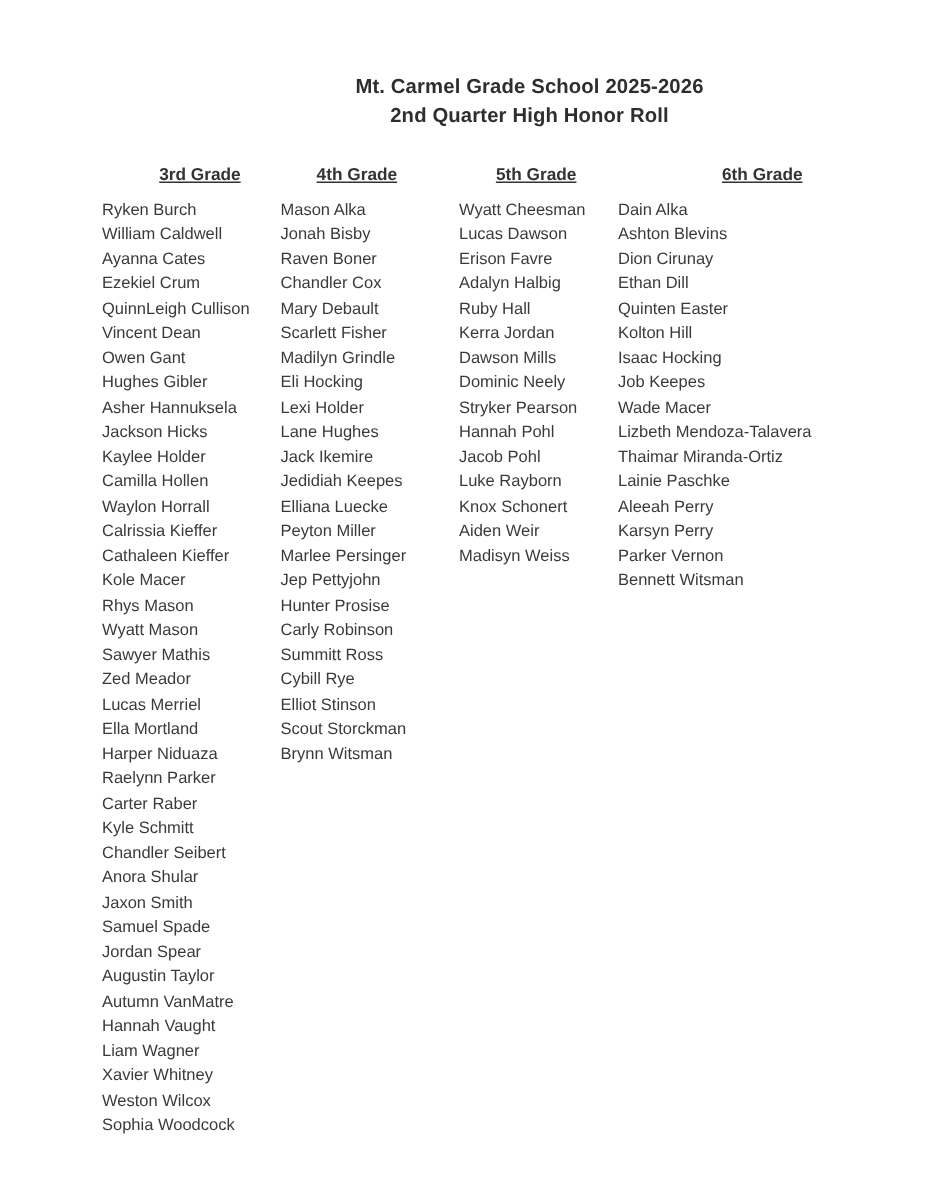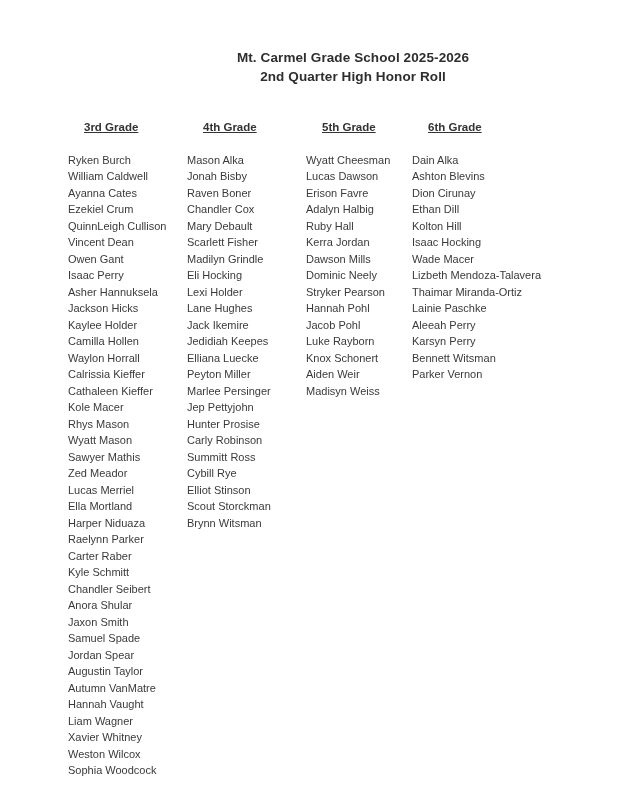--- a/index.html
+++ b/index.html
@@ -37,26 +37,27 @@
   .grade-col {
     position: absolute;
     top: 0;
     white-space: nowrap;
   }
   .grade-col:nth-child(1) { left: 68px; }
   .grade-col:nth-child(2) { left: 187px; }
   .grade-col:nth-child(3) { left: 306px; }
   .grade-col:nth-child(4) { left: 412px; }
   .grade-header {
-    margin: 16px;
+    margin: 6px;
     font-size: 11.5px;
     font-weight: bold;
     text-decoration: underline;
     line-height: 16.5px;
     color: #333333;
+    text-align: right;
   }
   .student-name {
     margin: 0;
     font-size: 11px;
     line-height: 16.5px;
     font-weight: normal;
   }
 </style>
 </head>
 <body>
@@ -69,21 +70,21 @@
   <main class="columns" id="columns">
       <section class="grade-col">
         <h2 class="grade-header">3rd Grade</h2>
         <p class="student-name">Ryken Burch</p>
         <p class="student-name">William Caldwell</p>
         <p class="student-name">Ayanna Cates</p>
         <p class="student-name">Ezekiel Crum</p>
         <p class="student-name">QuinnLeigh Cullison</p>
         <p class="student-name">Vincent Dean</p>
         <p class="student-name">Owen Gant</p>
-        <p class="student-name">Isaac Perry</p>
+        <p class="student-name">Hughes Gibler</p>
         <p class="student-name">Asher Hannuksela</p>
         <p class="student-name">Jackson Hicks</p>
         <p class="student-name">Kaylee Holder</p>
         <p class="student-name">Camilla Hollen</p>
         <p class="student-name">Waylon Horrall</p>
         <p class="student-name">Calrissia Kieffer</p>
         <p class="student-name">Cathaleen Kieffer</p>
         <p class="student-name">Kole Macer</p>
         <p class="student-name">Rhys Mason</p>
         <p class="student-name">Wyatt Mason</p>
@@ -151,25 +152,27 @@
         <p class="student-name">Knox Schonert</p>
         <p class="student-name">Aiden Weir</p>
         <p class="student-name">Madisyn Weiss</p>
       </section>
       <section class="grade-col">
         <h2 class="grade-header">6th Grade</h2>
         <p class="student-name">Dain Alka</p>
         <p class="student-name">Ashton Blevins</p>
         <p class="student-name">Dion Cirunay</p>
         <p class="student-name">Ethan Dill</p>
+        <p class="student-name">Quinten Easter</p>
         <p class="student-name">Kolton Hill</p>
         <p class="student-name">Isaac Hocking</p>
+        <p class="student-name">Job Keepes</p>
         <p class="student-name">Wade Macer</p>
         <p class="student-name">Lizbeth Mendoza-Talavera</p>
         <p class="student-name">Thaimar Miranda-Ortiz</p>
         <p class="student-name">Lainie Paschke</p>
         <p class="student-name">Aleeah Perry</p>
         <p class="student-name">Karsyn Perry</p>
+        <p class="student-name">Parker Vernon</p>
         <p class="student-name">Bennett Witsman</p>
-        <p class="student-name">Parker Vernon</p>
       </section>
     </main>
 </div>
 
 </body></html>

